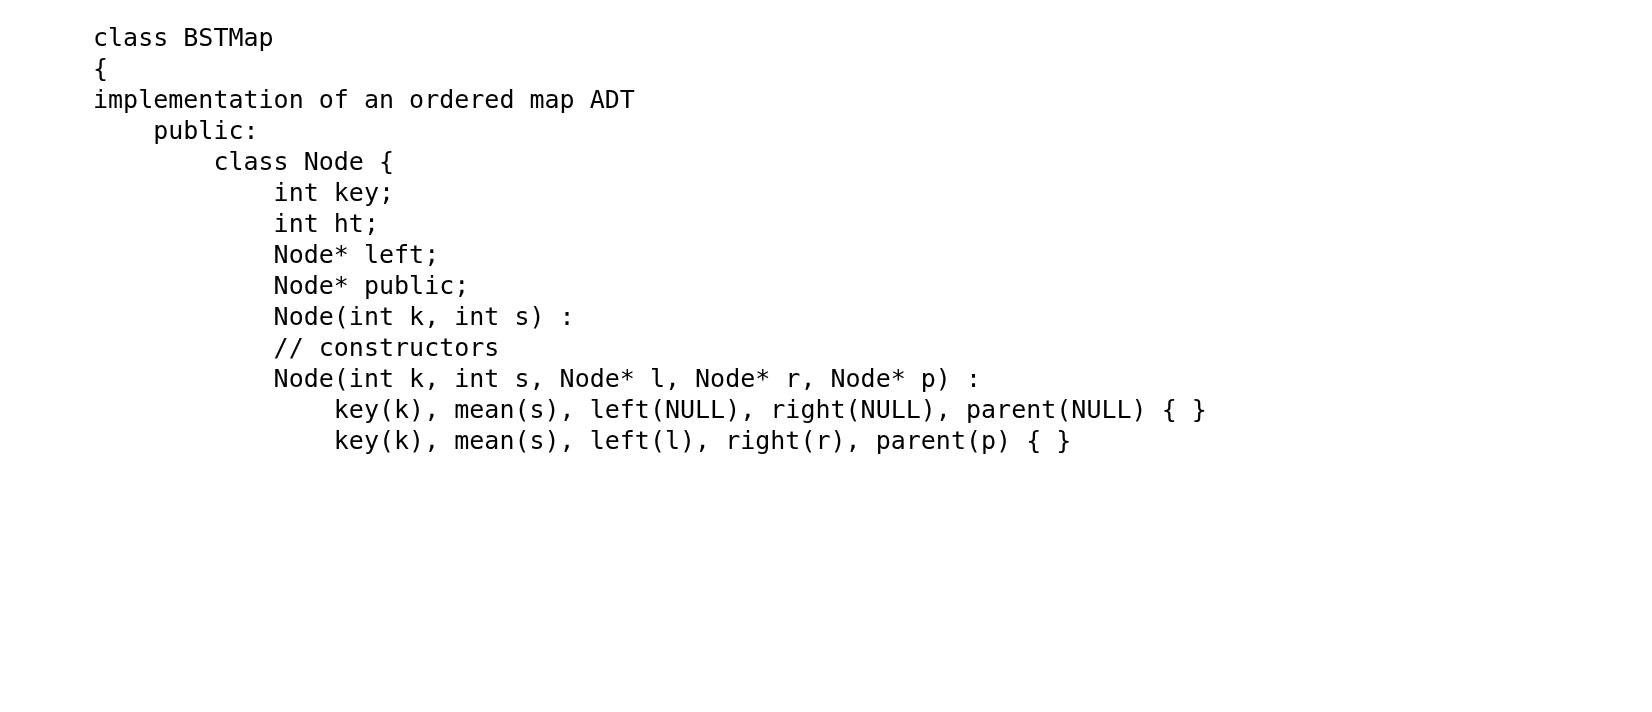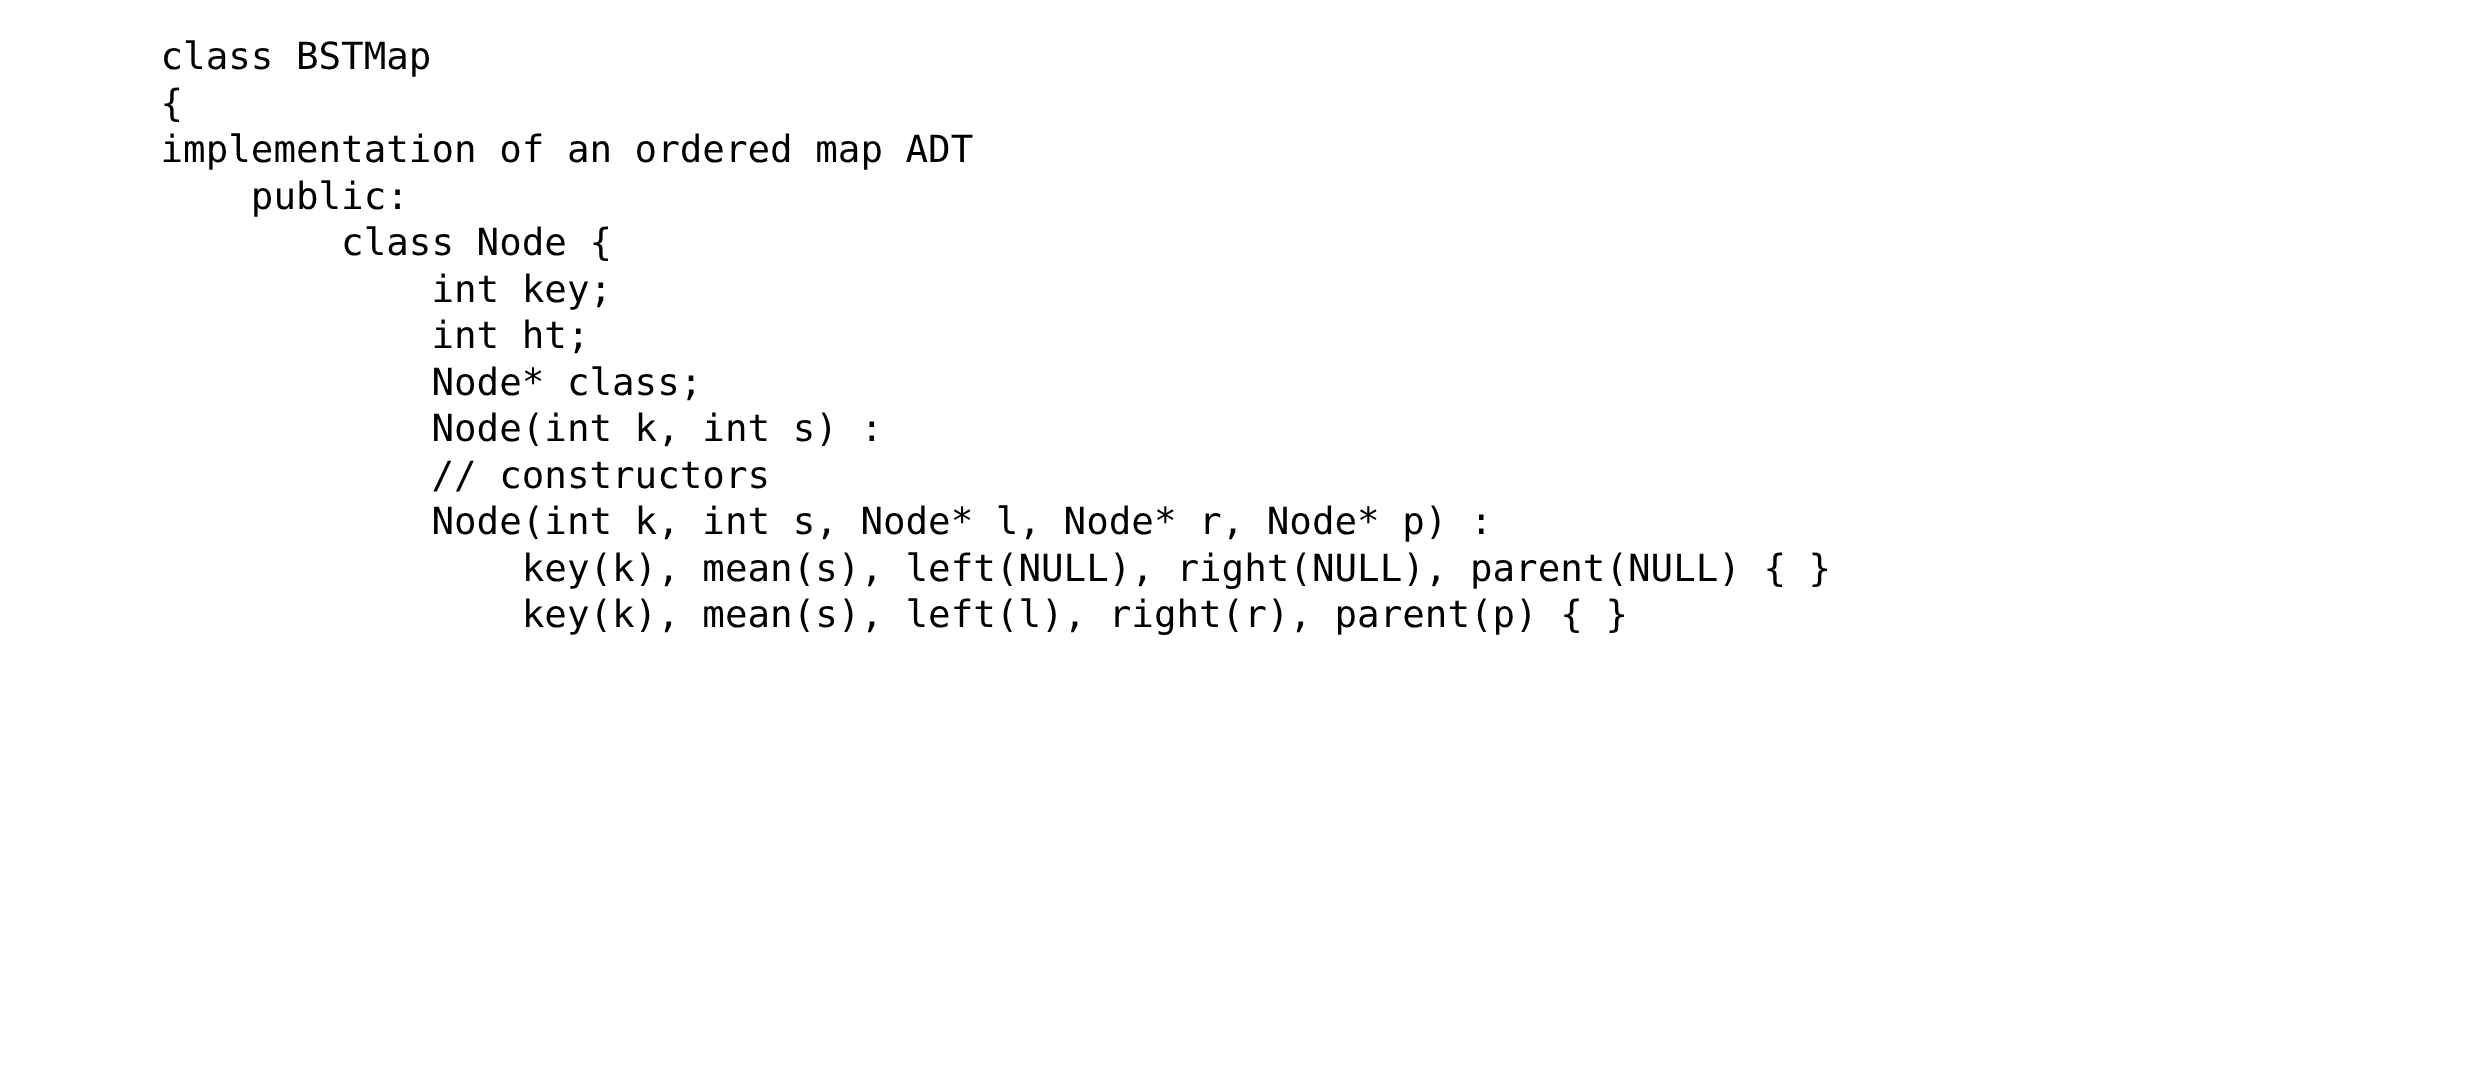--- a/index.html
+++ b/index.html
@@ -11,21 +11,20 @@
     width: 1652px;
     height: 712px;
     overflow: hidden;
     font-family: "DejaVu Sans Mono", "Liberation Mono", monospace;
   }
   #code-listing {
     position: absolute;
     left: 93px;
     top: 22px;
     width: 1540px;
-    margin-left: 14px;
   }
   .code-line {
     font-family: "DejaVu Sans Mono", "Liberation Mono", monospace;
     font-size: 25px;
     line-height: 31px;
     color: #000000;
     white-space: pre;
     letter-spacing: 0px;
     -webkit-font-smoothing: none;
   }
@@ -34,19 +33,20 @@
 <body style="background: rgb(255, 255, 255);">
 
 <div id="code-listing" style="color: rgb(0, 0, 0);">
     <div class="code-line">class BSTMap</div>
     <div class="code-line">{</div>
     <div class="code-line">implementation of an ordered map ADT</div>
     <div class="code-line">    public:</div>
     <div class="code-line">        class Node {</div>
     <div class="code-line">            int key;</div>
     <div class="code-line">            int ht;</div>
-    <div class="code-line">            Node* class;</div>
+    <div class="code-line">            Node* left;</div>
+    <div class="code-line">            Node* public;</div>
     <div class="code-line">            Node(int k, int s) :</div>
     <div class="code-line">            // constructors</div>
     <div class="code-line">            Node(int k, int s, Node* l, Node* r, Node* p) :</div>
     <div class="code-line">                key(k), mean(s), left(NULL), right(NULL), parent(NULL) { }</div>
     <div class="code-line">                key(k), mean(s), left(l), right(r), parent(p) { }</div>
   </div>
 
 </body></html>

